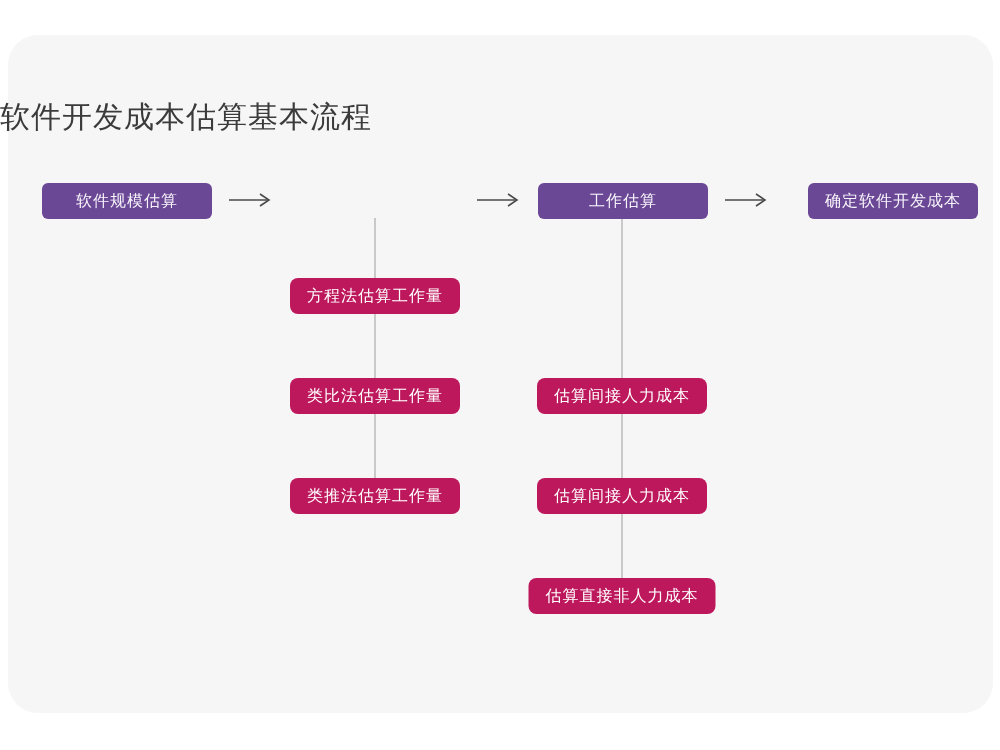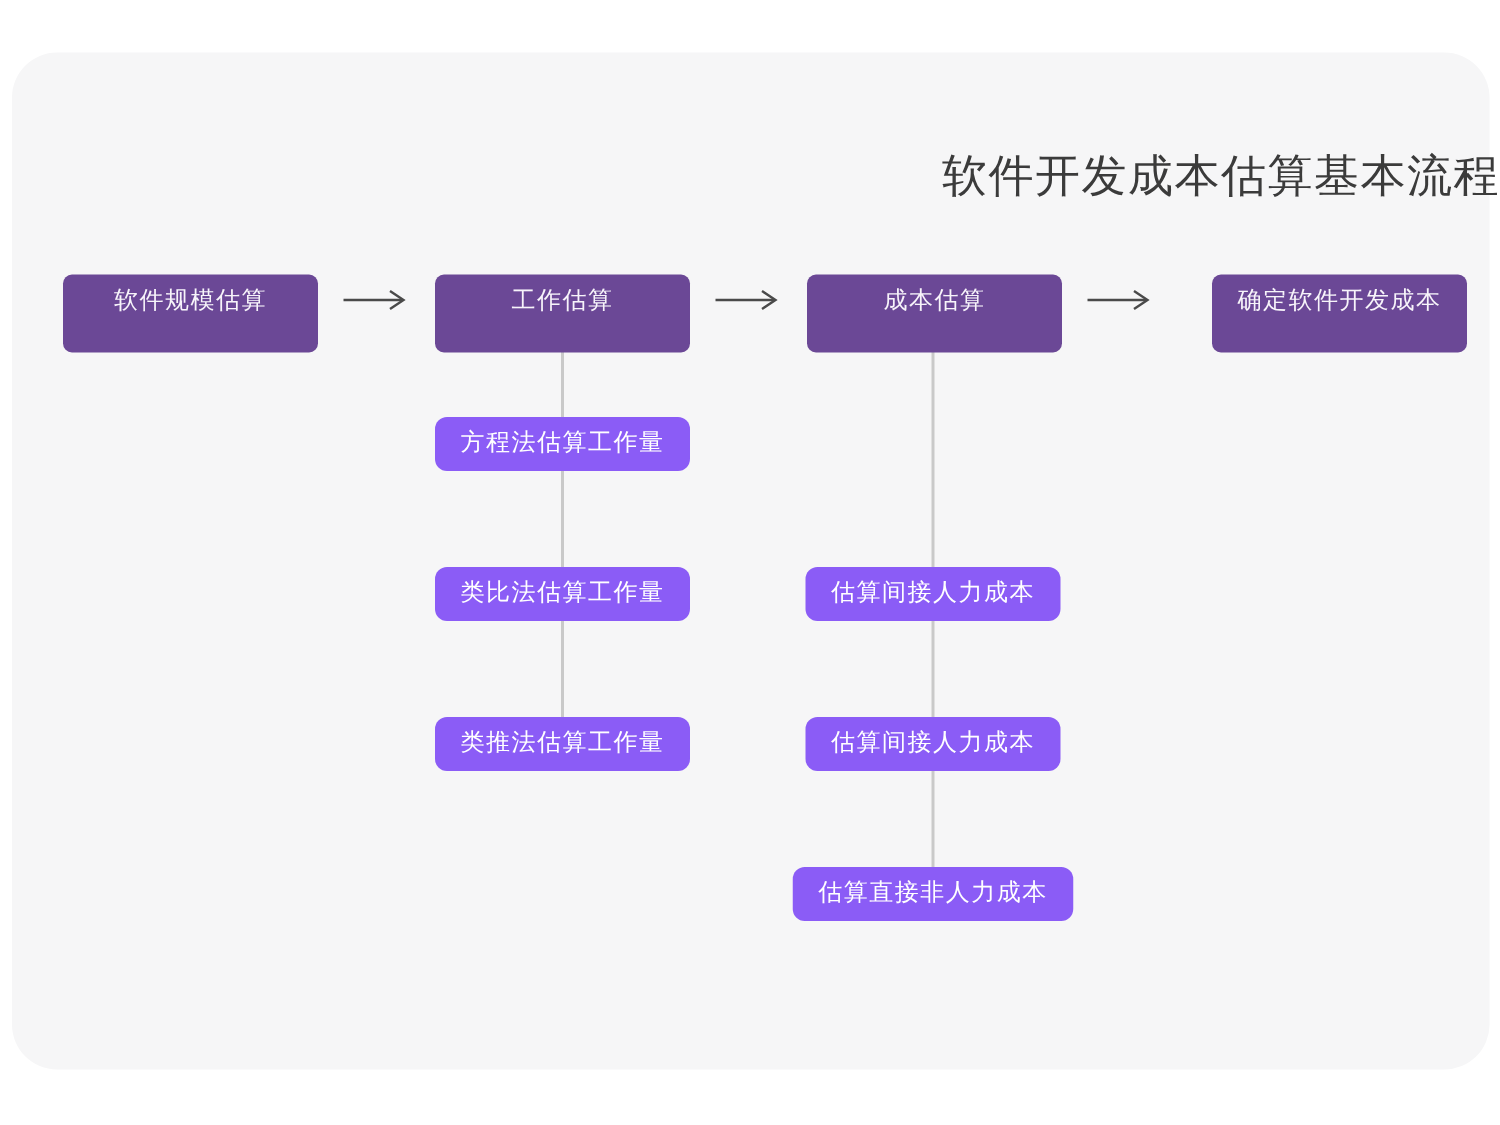--- a/index.html
+++ b/index.html
@@ -17,31 +17,31 @@
     position: absolute;
     left: 8px; top: 35px;
     width: 985px; height: 678px;
     background: #f6f6f7;
     border-radius: 30px;
   }
   .title {
     position: absolute;
     left: 0; top: 97px;
     width: 100%;
-    text-align: right;
+    text-align: left;
     font-size: 30px;
     font-weight: 400;
     letter-spacing: 1px;
     color: #3b3b3b;
     z-index: 2;
   }
   .step {
     position: absolute;
     top: 183px;
-    width: 170px; height: 52px;
+    width: 170px; height: 36px;
     line-height: 36px;
     background: #6b4896;
     border-radius: 6px;
     color: #f7f4fa;
     font-size: 16px;
     text-align: center;
     letter-spacing: 1px;
     z-index: 2;
     white-space: nowrap;
   }
@@ -56,21 +56,21 @@
     width: 2px;
     background: #c9c9c9;
     z-index: 1;
   }
   .sub {
     position: absolute;
     transform: translateX(-50%);
     height: 36px;
     line-height: 36px;
     padding: 0 17px;
-    background: #8b5cf6;
+    background: #be185d;
     border-radius: 8px;
     color: #ffffff;
     font-size: 16px;
     text-align: center;
     letter-spacing: 1px;
     white-space: nowrap;
     z-index: 2;
   }
 </style>
 </head>
@@ -84,28 +84,27 @@
   <div class="vline" style="left:374px; top:218px; height:260px"></div>
   <div class="vline" style="left:621px; top:218px; height:360px"></div>
 
   <div class="step" style="left:42px">软件规模估算</div>
 
   <svg class="arrow" style="left:228px" viewBox="0 0 44 18">
     <line x1="1" y1="9" x2="40" y2="9" stroke="#4a4a4a" stroke-width="1.6"></line>
     <polyline points="32,3 41,9 32,15" fill="none" stroke="#4a4a4a" stroke-width="1.6"></polyline>
   </svg>
 
-  <div class="step" style="left:290px">工作估算</div>
 
   <svg class="arrow" style="left:476px" viewBox="0 0 44 18">
     <line x1="1" y1="9" x2="40" y2="9" stroke="#4a4a4a" stroke-width="1.6"></line>
     <polyline points="32,3 41,9 32,15" fill="none" stroke="#4a4a4a" stroke-width="1.6"></polyline>
   </svg>
 
-  <div class="step" style="left:538px">成本估算</div>
+  <div class="step" style="left:538px">工作估算</div>
 
   <svg class="arrow" style="left:724px" viewBox="0 0 44 18">
     <line x1="1" y1="9" x2="40" y2="9" stroke="#4a4a4a" stroke-width="1.6"></line>
     <polyline points="32,3 41,9 32,15" fill="none" stroke="#4a4a4a" stroke-width="1.6"></polyline>
   </svg>
 
   <div class="step" style="left:808px">确定软件开发成本</div>
 
   <div class="sub" style="left:375px; top:278px">方程法估算工作量</div>
   <div class="sub" style="left:375px; top:378px">类比法估算工作量</div>

